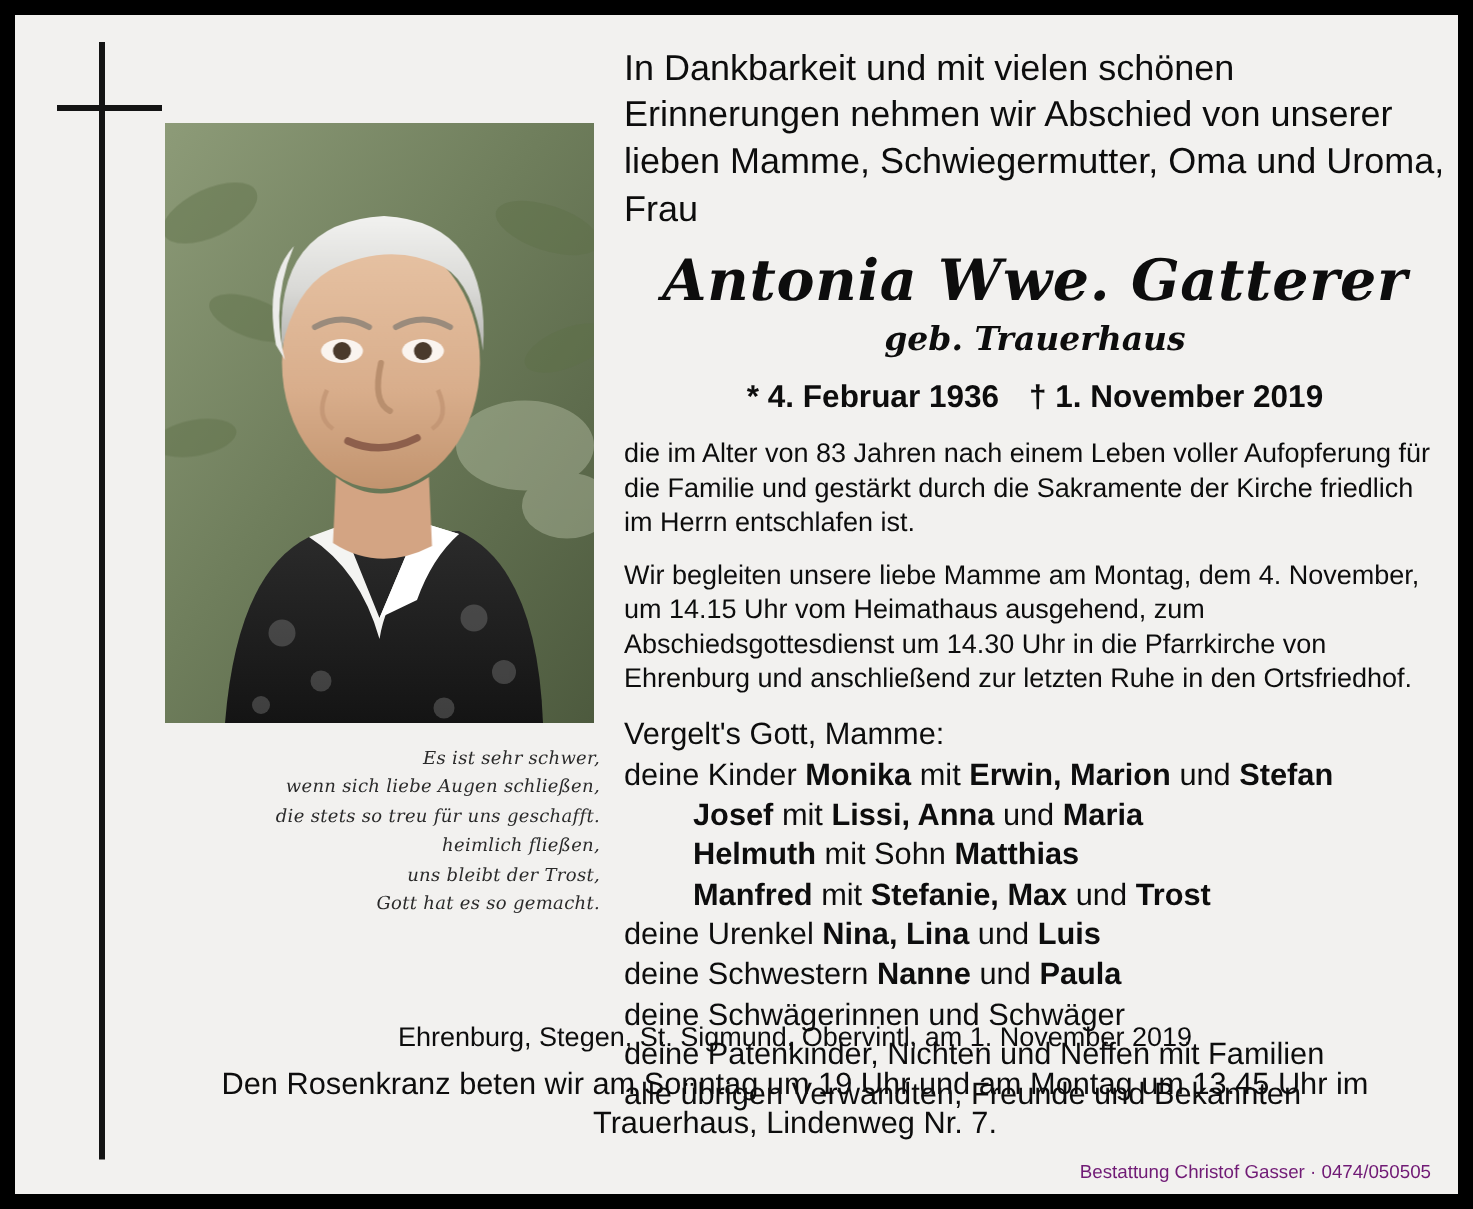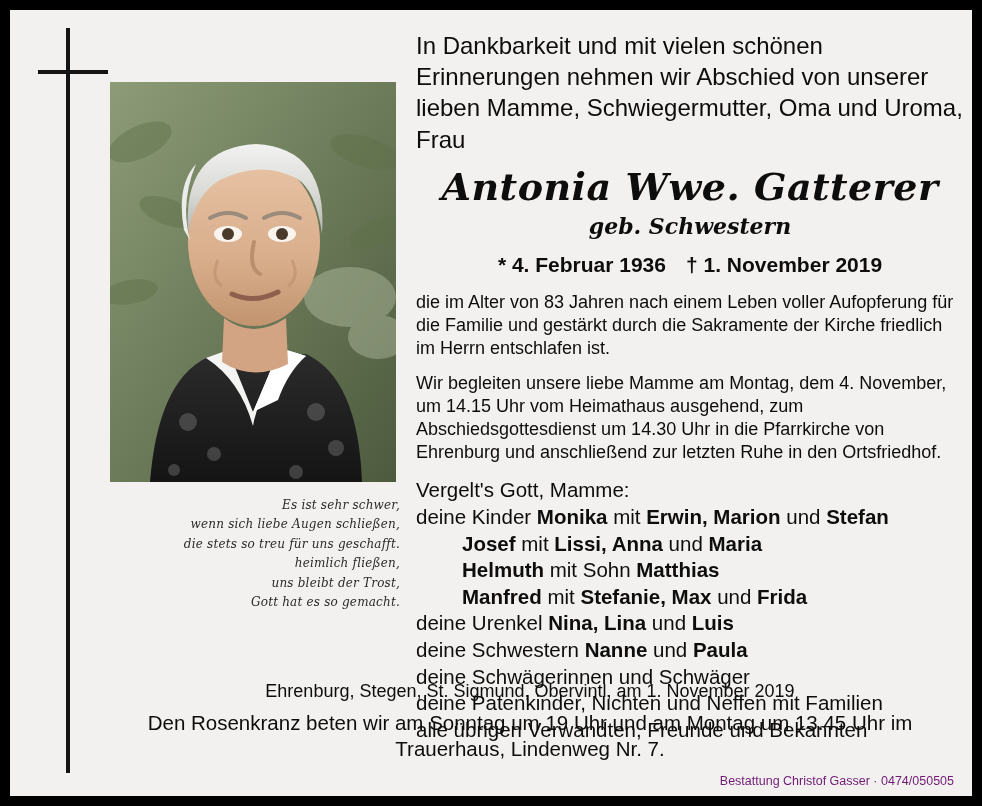--- a/index.html
+++ b/index.html
@@ -262,32 +262,32 @@
           <div>die stets so treu für uns geschafft.</div>
           <div>heimlich fließen,</div>
           <div>uns bleibt der Trost,</div>
           <div>Gott hat es so gemacht.</div>
         </div>
     </div>
 
     <div class="right-col">
       <div class="intro">In Dankbarkeit und mit vielen schönen Erinnerungen nehmen wir Abschied von unserer lieben Mamme, Schwiegermutter, Oma und Uroma, Frau</div>
       <div class="name">Antonia Wwe. Gatterer</div>
-      <div class="maiden">geb. Schwestern</div>
+      <div class="maiden">geb. Trauerhaus</div>
       <div class="dates">
         <span>* 4. Februar 1936</span><span class="sep"></span><span>† 1. November 2019</span>
       </div>
       <div class="para">die im Alter von 83 Jahren nach einem Leben voller Aufopferung für die Familie und gestärkt durch die Sakramente der Kirche friedlich im Herrn entschlafen ist.</div>
       <div class="para tight">Wir begleiten unsere liebe Mamme am Montag, dem 4. November, um 14.15 Uhr vom Heimathaus ausgehend, zum Abschiedsgottesdienst um 14.30 Uhr in die Pfarrkirche von Ehrenburg und anschließend zur letzten Ruhe in den Ortsfriedhof.</div>
       <div class="vergelt">Vergelt's Gott, Mamme:</div>
       <div class="family">
           <div class="fam-line"><span>deine Kinder </span><b>Monika</b><span> mit </span><b>Erwin, Marion</b><span> und </span><b>Stefan</b></div>
           <div class="fam-line indent"><b>Josef</b><span> mit </span><b>Lissi, Anna</b><span> und </span><b>Maria</b></div>
           <div class="fam-line indent"><b>Helmuth</b><span> mit Sohn </span><b>Matthias</b></div>
-          <div class="fam-line indent"><b>Manfred</b><span> mit </span><b>Stefanie, Max</b><span> und </span><b>Frida</b></div>
+          <div class="fam-line indent"><b>Manfred</b><span> mit </span><b>Stefanie, Max</b><span> und </span><b>Trost</b></div>
           <div class="fam-line"><span>deine Urenkel </span><b>Nina, Lina</b><span> und </span><b>Luis</b></div>
           <div class="fam-line"><span>deine Schwestern </span><b>Nanne</b><span> und </span><b>Paula</b></div>
           <div class="fam-line"><span>deine Schwägerinnen und Schwäger</span></div>
           <div class="fam-line"><span>deine Patenkinder, Nichten und Neffen mit Familien</span></div>
           <div class="fam-line"><span>alle übrigen Verwandten, Freunde und Bekannten</span></div>
         </div>
     </div>
 
     <div class="footer">
       <div class="places">Ehrenburg, Stegen, St. Sigmund, Obervintl, am 1. November 2019</div>

